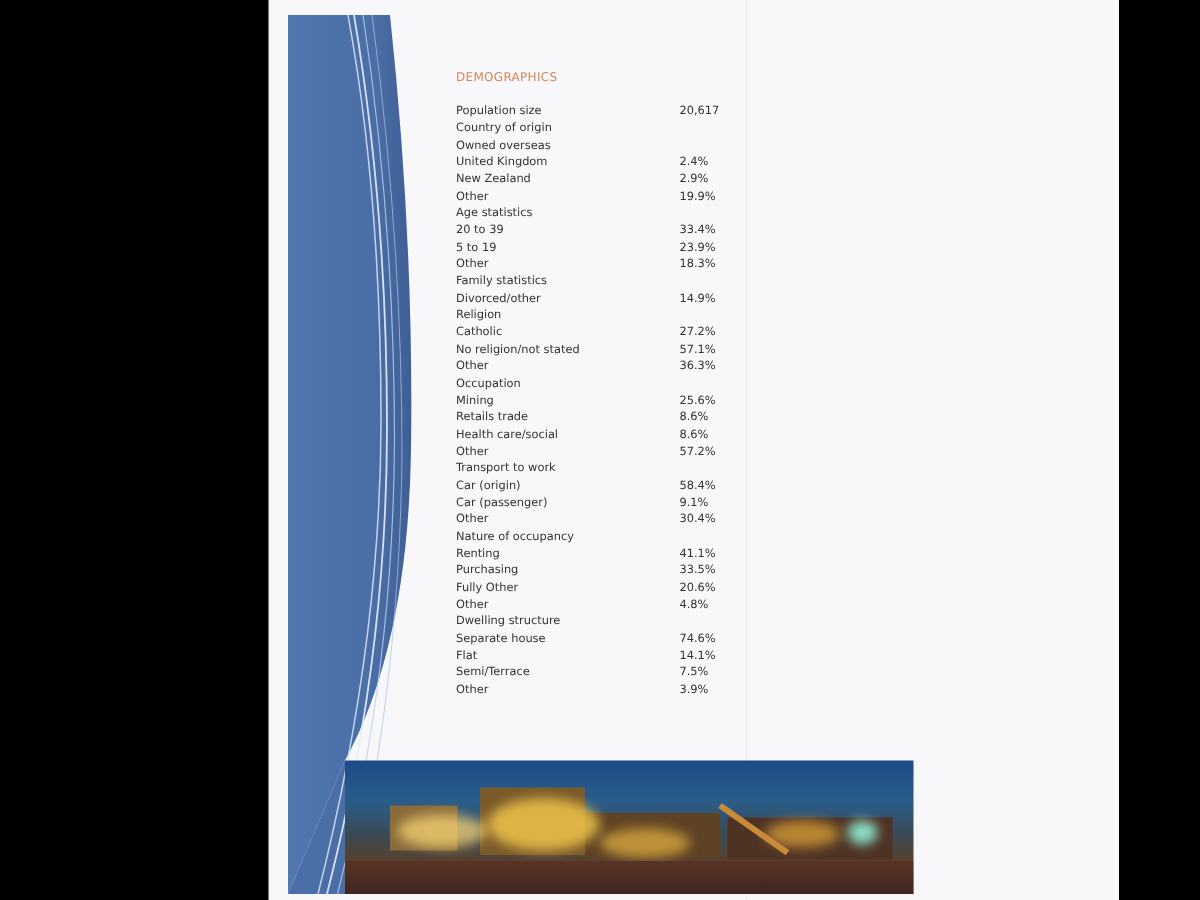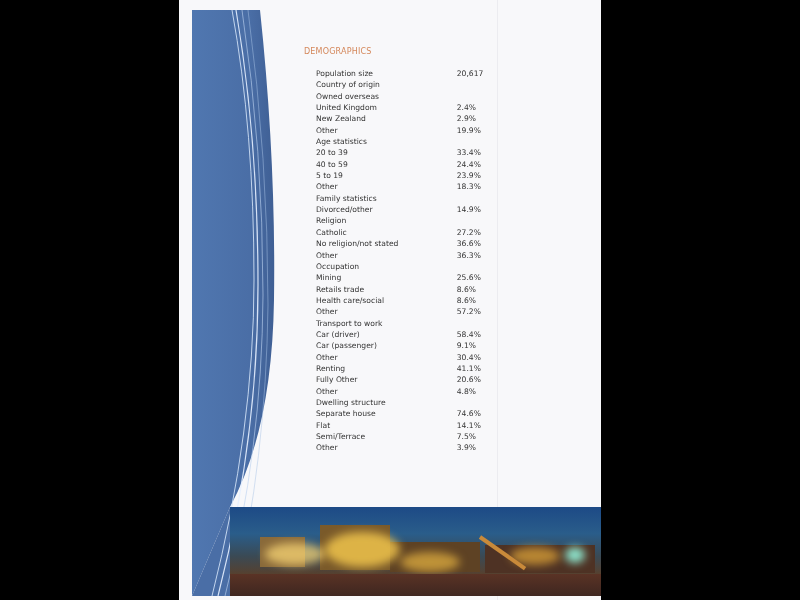--- a/index.html
+++ b/index.html
@@ -1,27 +1,27 @@
 <!DOCTYPE html>
 <html><head>
 <meta charset="utf-8">
 <style>
   html, body { margin:0; padding:0; }
   body { width:800px; height:600px; background:#000; position:relative; overflow:hidden; font-family:"DejaVu Sans", sans-serif; }
-  .page { position:absolute; left:179px; top:0; width:422px; height:600px; background:#f8f8fa; overflow:hidden; }
+  .page { position:absolute; left:179px; top:0; width:527px; height:600px; background:#f8f8fa; overflow:hidden;padding-left:40px; }
   .blue-panel { position:absolute; left:13px; top:10px; width:84px; height:586px; }
   .blue-panel svg { display:block; }
   .photo { position:absolute; left:51px; top:507px; width:379px; height:89px; overflow:hidden;
     background: linear-gradient(180deg, #1d4a86 0%, #2a5d8a 30%, #3a4a55 55%, #5a3f2a 78%, #4a2a22 100%); }
   .photo .glow { position:absolute; border-radius:50%; filter:blur(4px); }
   .photo .plant { position:absolute; background:#6b4a25; }
   .photo .ground { position:absolute; left:0; bottom:0; width:100%; height:22px; background:linear-gradient(180deg,#5a3325,#3e2620); }
   .content { position:absolute; left:125px; top:46px; width:200px; }
   .title { color:#d4875a; font-size:8px; letter-spacing:0.2px; margin:0 0 10px 0; height:12px; line-height:12px; }
-  .row { display:flex; height:11.35px; line-height:11.35px; font-size:7.6px; color:#333; white-space:nowrap;margin-left:12px; }
+  .row { display:flex; height:11.35px; line-height:11.35px; font-size:7.6px; color:#333; white-space:nowrap; }
   .row .label { width:149px; }
   .row .value { width:50px; }
   .divider { position:absolute; left:318px; top:0; width:1px; height:600px; background:#ececf0; }
 </style>
 </head>
 <body>
 
 <div class="page">
   <div class="divider"></div>
 
@@ -72,24 +72,20 @@
         </div>
       <div class="row">
           <span class="label">Age statistics</span>
           <span class="value"></span>
         </div>
       <div class="row">
           <span class="label">20 to 39</span>
           <span class="value">33.4%</span>
         </div>
       <div class="row">
-          <span class="label">40 to 59</span>
-          <span class="value">24.4%</span>
-        </div>
-      <div class="row">
           <span class="label">5 to 19</span>
           <span class="value">23.9%</span>
         </div>
       <div class="row">
           <span class="label">Other</span>
           <span class="value">18.3%</span>
         </div>
       <div class="row">
           <span class="label">Family statistics</span>
           <span class="value"></span>
@@ -101,21 +97,21 @@
       <div class="row">
           <span class="label">Religion</span>
           <span class="value"></span>
         </div>
       <div class="row">
           <span class="label">Catholic</span>
           <span class="value">27.2%</span>
         </div>
       <div class="row">
           <span class="label">No religion/not stated</span>
-          <span class="value">36.6%</span>
+          <span class="value">57.1%</span>
         </div>
       <div class="row">
           <span class="label">Other</span>
           <span class="value">36.3%</span>
         </div>
       <div class="row">
           <span class="label">Occupation</span>
           <span class="value"></span>
         </div>
       <div class="row">
@@ -132,34 +128,42 @@
         </div>
       <div class="row">
           <span class="label">Other</span>
           <span class="value">57.2%</span>
         </div>
       <div class="row">
           <span class="label">Transport to work</span>
           <span class="value"></span>
         </div>
       <div class="row">
-          <span class="label">Car (driver)</span>
+          <span class="label">Car (origin)</span>
           <span class="value">58.4%</span>
         </div>
       <div class="row">
           <span class="label">Car (passenger)</span>
           <span class="value">9.1%</span>
         </div>
       <div class="row">
           <span class="label">Other</span>
           <span class="value">30.4%</span>
         </div>
       <div class="row">
+          <span class="label">Nature of occupancy</span>
+          <span class="value"></span>
+        </div>
+      <div class="row">
           <span class="label">Renting</span>
           <span class="value">41.1%</span>
+        </div>
+      <div class="row">
+          <span class="label">Purchasing</span>
+          <span class="value">33.5%</span>
         </div>
       <div class="row">
           <span class="label">Fully Other</span>
           <span class="value">20.6%</span>
         </div>
       <div class="row">
           <span class="label">Other</span>
           <span class="value">4.8%</span>
         </div>
       <div class="row">

